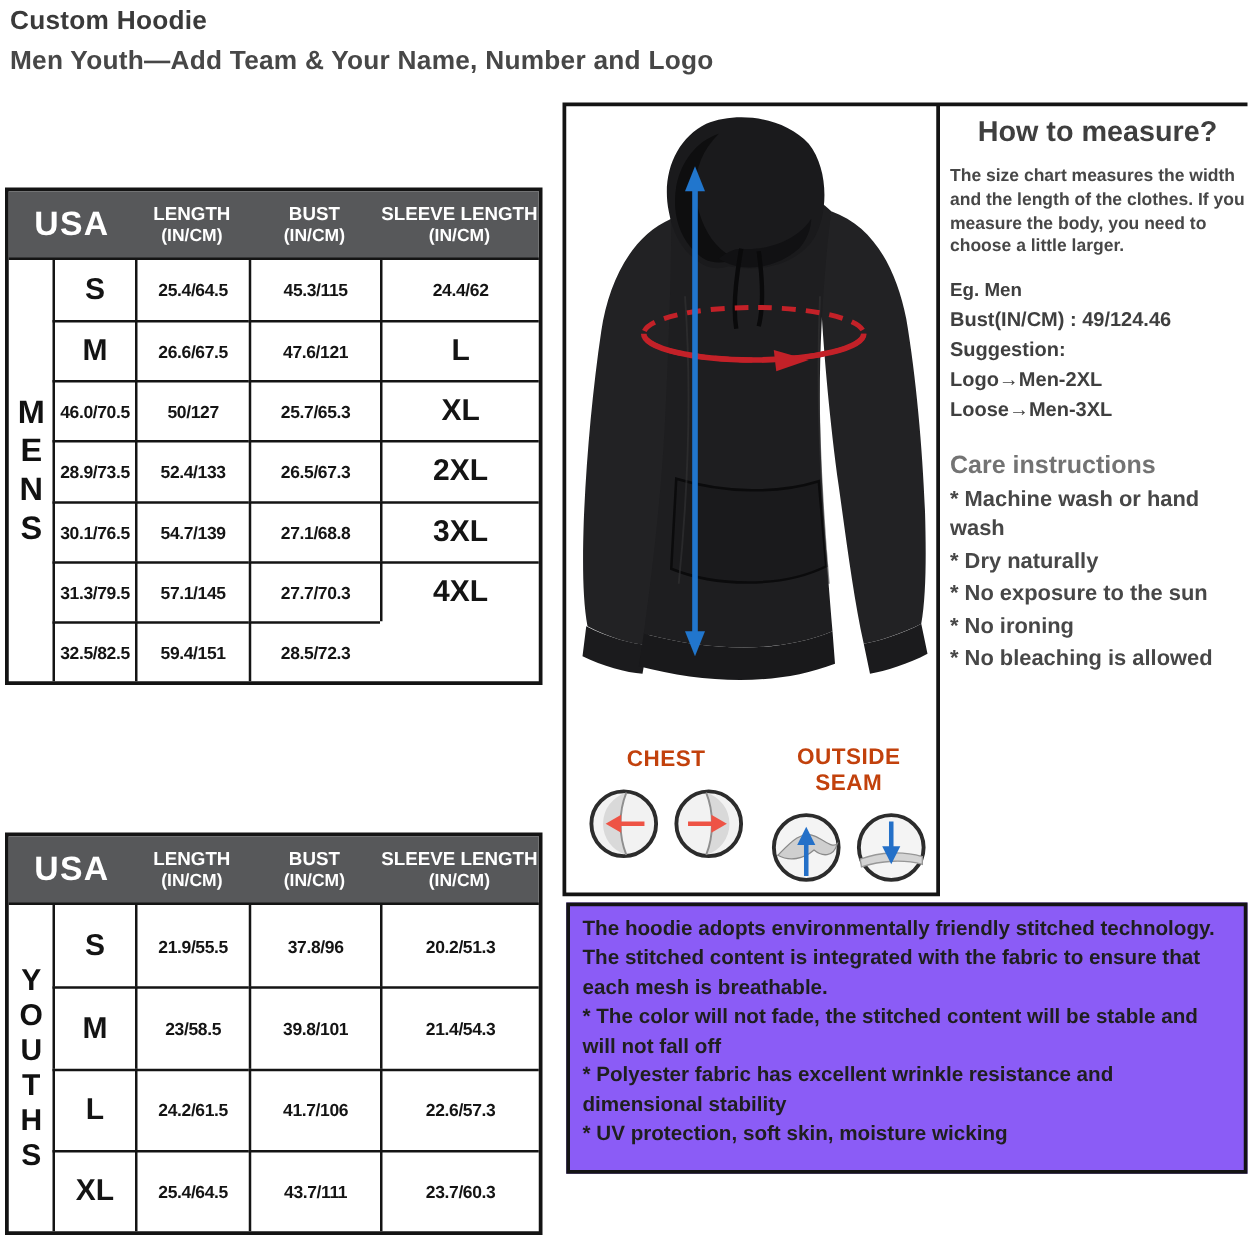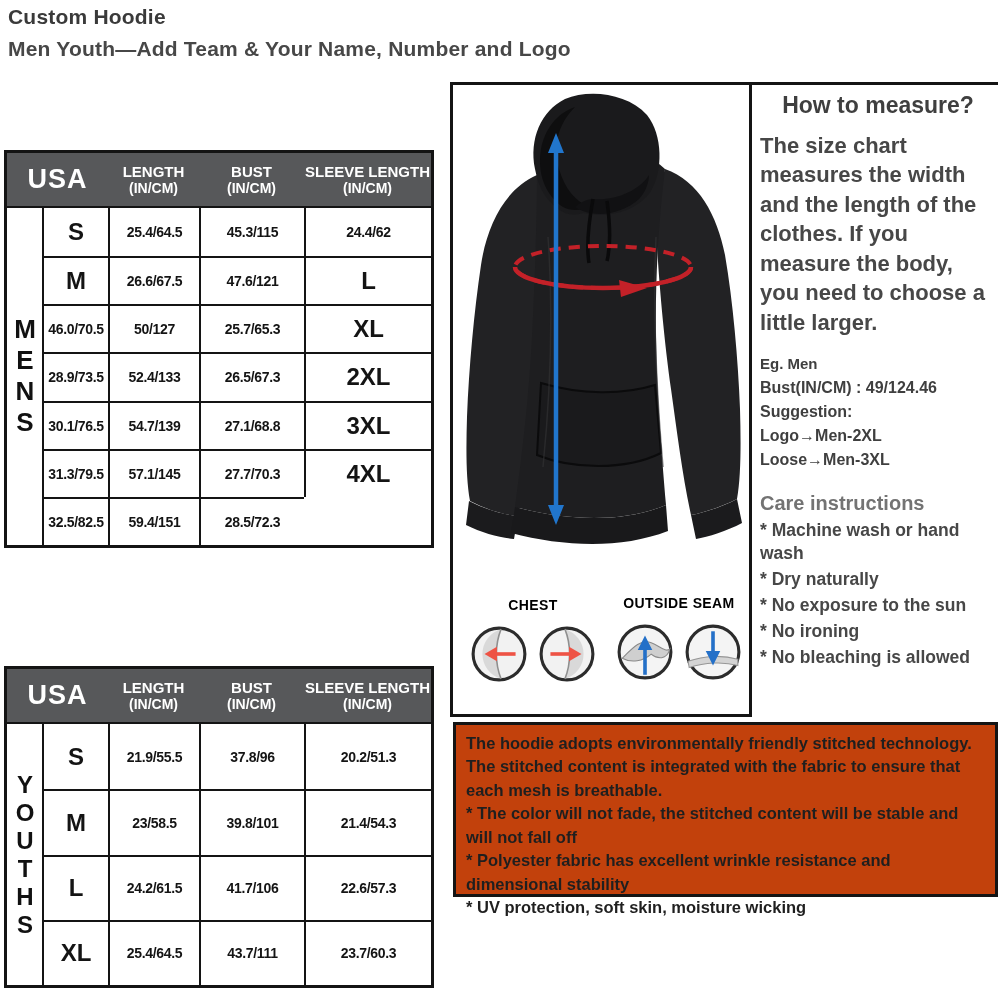--- a/index.html
+++ b/index.html
@@ -37,34 +37,34 @@
   .cell.size{font-size:24px;}
   .cell.val{font-size:14px;letter-spacing:-0.3px;}
 
   
   #top-line{left:752px;top:82px;width:246px;height:3px;background:var(--border);}
   #hoodie-panel{left:450px;top:82px;width:302px;height:635px;border:3px solid var(--border);background:#fff;}
   #hoodie-svg{position:absolute;left:0px;top:2px;}
   .icon-group{position:absolute;width:140px;text-align:center;}
   #chest-group{left:10px;top:512px;}
   #seam-group{left:156px;top:510px;}
-  .icon-label{font-size:14px;font-weight:bold;color:#000000;letter-spacing:.4px;margin-bottom:12px;}
+  .icon-label{font-size:18px;font-weight:bold;color:#c2410c;letter-spacing:.4px;margin-bottom:12px;}
   .icon-row{display:flex;justify-content:center;gap:10px;}
 
   
   #howto-col{left:760px;top:92px;width:236px;color:var(--text_gray);}
   #howto-heading{font-size:23px;font-weight:bold;text-align:center;color:#3f3f3f;margin-bottom:12px;}
-  #howto-body{font-size:22px;font-weight:bold;line-height:1.34;color:#474747;}
+  #howto-body{font-size:14px;font-weight:bold;line-height:1.34;color:#474747;}
   #example-block{margin-top:16px;font-size:16px;font-weight:bold;line-height:1.5;color:#3f3f3f;}
   #example-block div:first-child{font-size:15px;}
   #care-heading{margin-top:20px;font-size:20px;font-weight:bold;color:#737373;margin-bottom:4px;}
   .care-item{font-size:17.5px;font-weight:bold;line-height:1.32;color:#474747;margin:3px 0;}
 
   
-  #desc-panel{left:453px;top:722px;width:545px;height:175px;border:3px solid var(--border);background:#c2410c;padding:7px 10px 6px 10px;}
+  #desc-panel{left:453px;top:722px;width:545px;height:217px;border:3px solid var(--border);background:#8b5cf6;padding:7px 10px 6px 10px;}
   .desc-line{font-size:16.5px;font-weight:bold;color:#1f1f1f;line-height:1.42;}
 </style>
 </head>
 <body>
 
 <div class="abs" id="page-title">Custom Hoodie</div>
 <div class="abs" id="page-subtitle">Men  Youth—Add Team &amp; Your Name, Number and Logo</div>
 
 <div class="abs size-table" id="mens-table">
   <div class="st-header">

